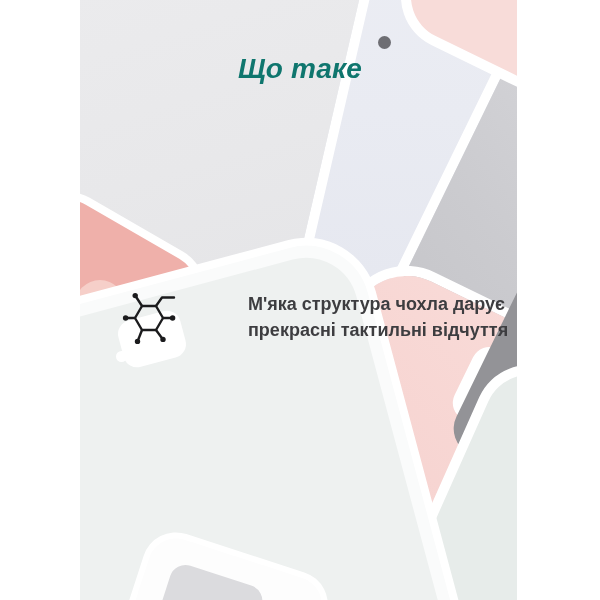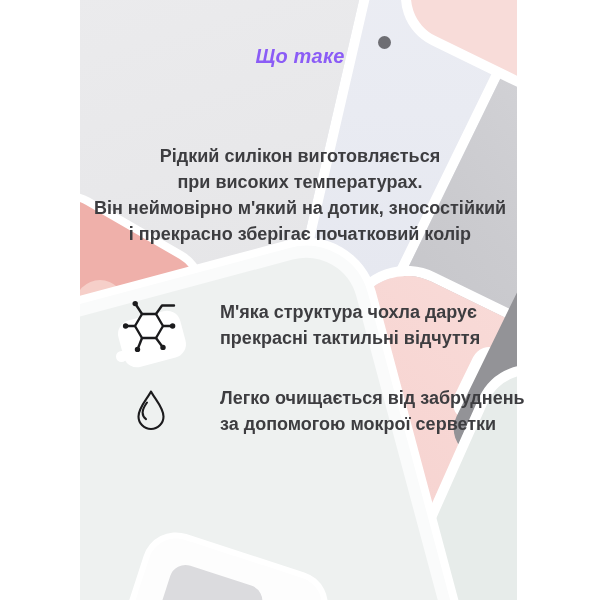--- a/index.html
+++ b/index.html
@@ -38,28 +38,28 @@
     transform:rotate(-15deg);background:#eef1f0;border:12px solid #fafbfb;box-shadow:0 0 0 8px #ffffff;}
   .cam-square{left:40px;top:315px;width:64px;height:48px;border-radius:14px;
     transform:rotate(-15deg);background:#ffffff;}
   .cam-dot{left:36px;top:351px;width:11px;height:11px;border-radius:50%;background:#ffffff;}
   .case-white-small{left:55px;top:556px;width:180px;height:120px;border-radius:28px;
     transform:rotate(18deg);background:#fdfdfd;box-shadow:0 0 0 6px #ffffff;}
   .case-white-small-inner{left:82px;top:574px;width:96px;height:70px;border-radius:16px;
     transform:rotate(18deg);background:#dbdbde;}
   
   .content{position:absolute;inset:0;z-index:5;}
-  .title{position:absolute;top:44px;left:0;right:0;text-align:center;
-    color:#8b5cf6;font-weight:bold;font-style:italic;font-size:20px;line-height:1.24;letter-spacing:.2px;}
+  .title{position:absolute;top:52px;left:0;right:0;text-align:center;
+    color:#0f766e;font-weight:bold;font-style:italic;font-size:28px;line-height:1.24;letter-spacing:.2px;}
   .intro{position:absolute;top:144px;left:30px;right:30px;text-align:center;
     color:#3d3d40;font-weight:bold;font-size:18px;line-height:1.44;white-space:pre-line;}
   .feature{position:absolute;left:114px;display:flex;align-items:center;}
   .feature .icon-cell{width:74px;min-width:74px;display:flex;justify-content:center;align-items:center;}
   .feature .f-text{margin-left:32px;color:#3d3d40;font-weight:bold;font-size:18px;line-height:1.42;white-space:pre-line;}
-  .f1{top:286px;height:80px;}
+  .f1{top:278px;height:80px;gap:28px;}
   .f2{top:378px;height:68px;}
   .f3{top:478px;height:72px;}
   svg{display:block;}
 </style>
 </head>
 <body>
 
 <div class="canvas">
 
   <div class="bg-strip">
@@ -81,24 +81,20 @@
     <div class="case case-white-small"></div>
     <div class="case case-white-small-inner"></div>
   </div>
 
   <div class="content">
 
     <div class="title">
       <div>Що таке</div>
     </div>
 
-    <div class="intro">Рідкий силікон виготовляється
-при високих температурах.
-Він неймовірно м'який на дотик, зносостійкий
-і прекрасно зберігає початковий колір</div>
 
     <div class="feature f1">
       <div class="icon-cell">
         <svg width="60" height="60" viewBox="0 0 60 60" fill="none" stroke="#1b1b1d" stroke-width="2.4" stroke-linecap="round" stroke-linejoin="round">
           <polygon points="14,30 21,18 35,18 42,30 35,42 21,42"></polygon>
           <line x1="14" y1="30" x2="6" y2="30"></line>
           <circle cx="4.6" cy="30" r="2.7" fill="#1b1b1d" stroke="none"></circle>
           <line x1="21" y1="18" x2="15.5" y2="9.5"></line>
           <circle cx="14.2" cy="7.6" r="2.7" fill="#1b1b1d" stroke="none"></circle>
           <polyline points="35,18 41,9.5 53,9.5"></polyline>
@@ -107,26 +103,16 @@
           <line x1="35" y1="42" x2="40.5" y2="49.5"></line>
           <circle cx="42" cy="51.4" r="2.7" fill="#1b1b1d" stroke="none"></circle>
           <line x1="21" y1="42" x2="17.5" y2="51"></line>
           <circle cx="16.5" cy="53.4" r="2.7" fill="#1b1b1d" stroke="none"></circle>
         </svg>
       </div>
       <div class="f-text">М'яка структура чохла дарує
 прекрасні тактильні відчуття</div>
     </div>
 
-    <div class="feature f2">
-      <div class="icon-cell">
-        <svg width="36" height="48" viewBox="0 0 36 48" fill="none" stroke="#1b1b1d" stroke-width="2.1" stroke-linecap="round" stroke-linejoin="round">
-          <path d="M18 3.5 C14.5 10.5, 5.5 19.5, 5.5 28.5 a12.5 12.5 0 0 0 25 0 C30.5 19.5 21.5 10.5 18 3.5 Z"></path>
-          <path d="M14 14.5 c-2.6 3.6 -4.4 7 -4.4 10 a8.3 8.3 0 0 0 3.4 6.6"></path>
-        </svg>
-      </div>
-      <div class="f-text">Легко очищається від забруднень
-за допомогою мокрої серветки</div>
-    </div>
 
 
   </div>
 </div>
 
 </body></html>

